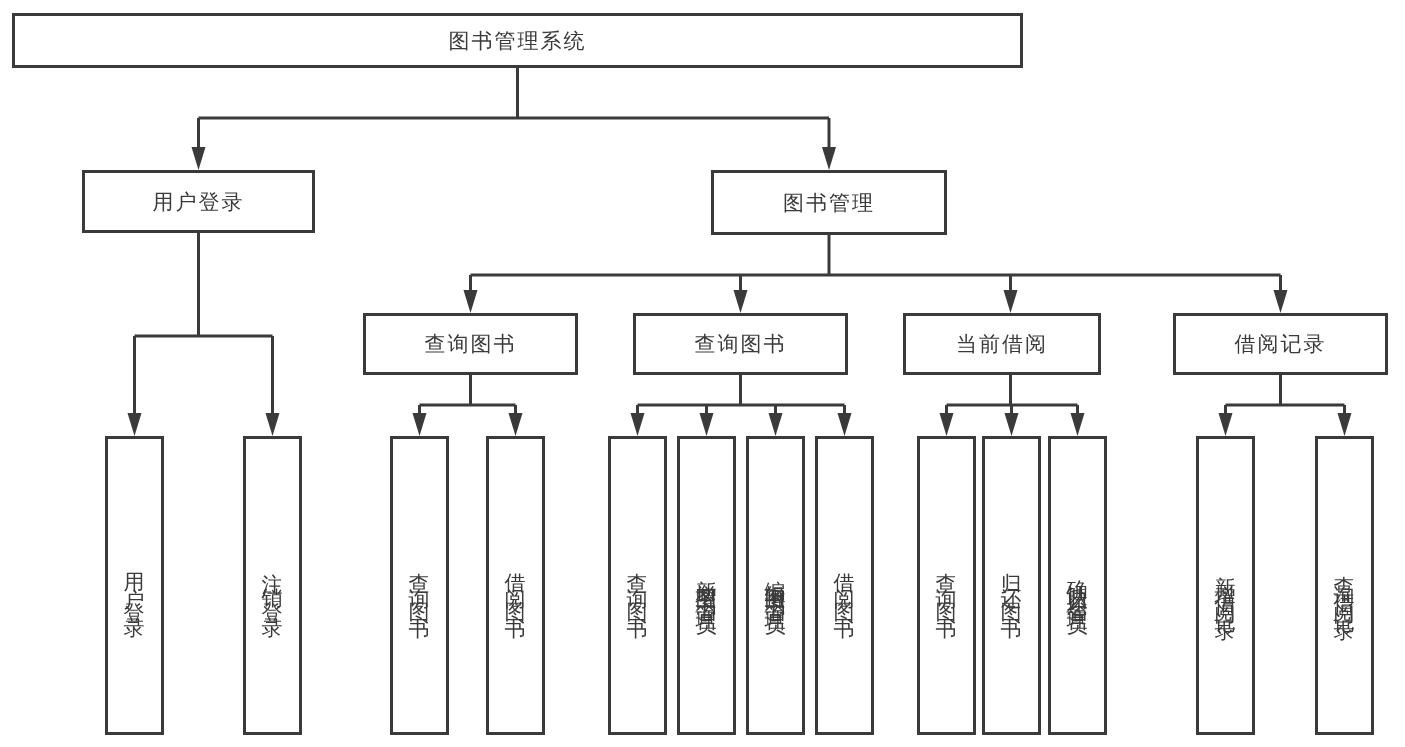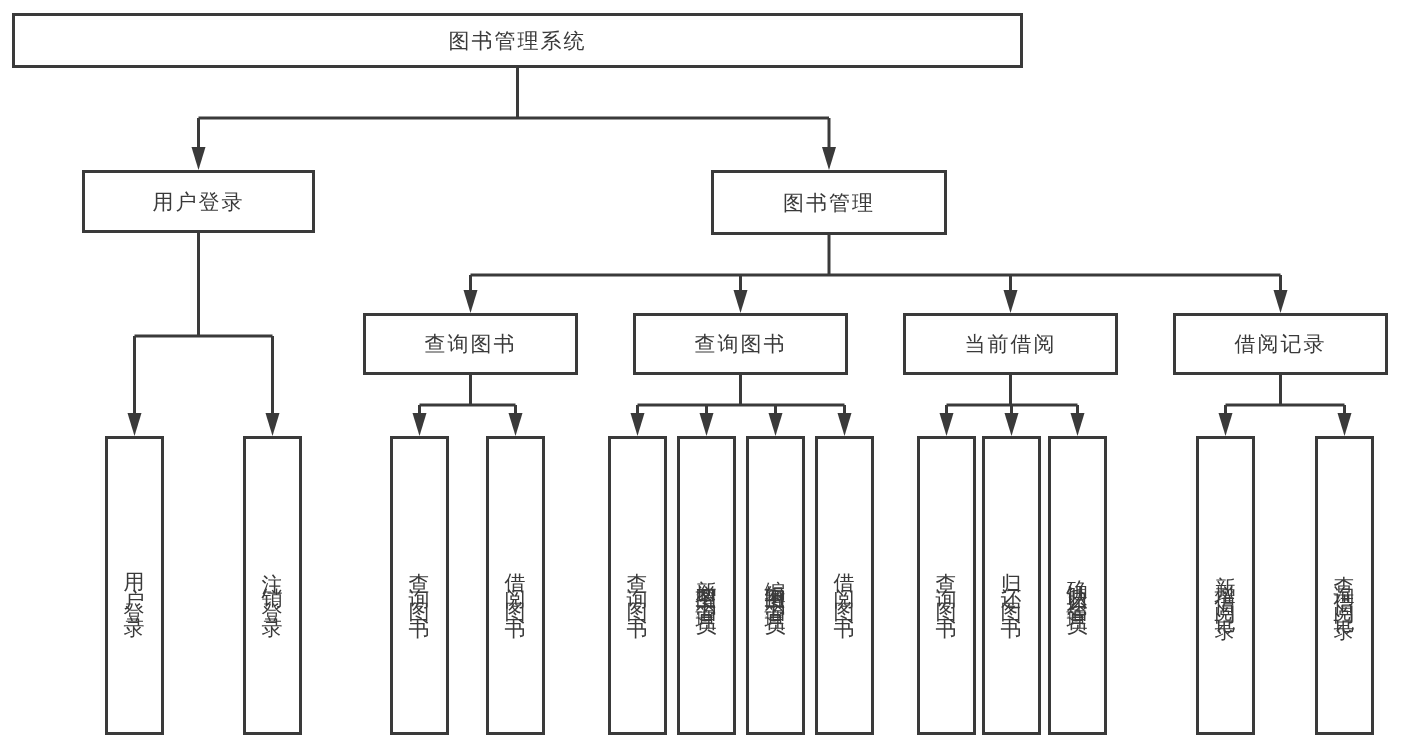--- a/index.html
+++ b/index.html
@@ -140,21 +140,21 @@
   <div class="node" style="left:711px; top:170px; width:236px; height:65px;">
     <span class="hlabel">图书管理</span>
   </div>
 
   <div class="node" style="left:363px; top:313px; width:215px; height:62px;">
     <span class="hlabel">查询图书</span>
   </div>
   <div class="node" style="left:633px; top:313px; width:215px; height:62px;">
     <span class="hlabel">查询图书</span>
   </div>
-  <div class="node" style="left:903px; top:313px; width:215px; height:62px;">
+  <div class="node" style="left:903px; top:313px; width:198px; height:62px;">
     <span class="hlabel">当前借阅</span>
   </div>
   <div class="node" style="left:1173px; top:313px; width:215px; height:62px;">
     <span class="hlabel">借阅记录</span>
   </div>
 
   <div class="node" style="left:105px; top:436px; width:59px; height:299px;">
     <span class="vlabel ls-wide">用户登录</span>
   </div>
   <div class="node" style="left:243px; top:436px; width:59px; height:299px;">

